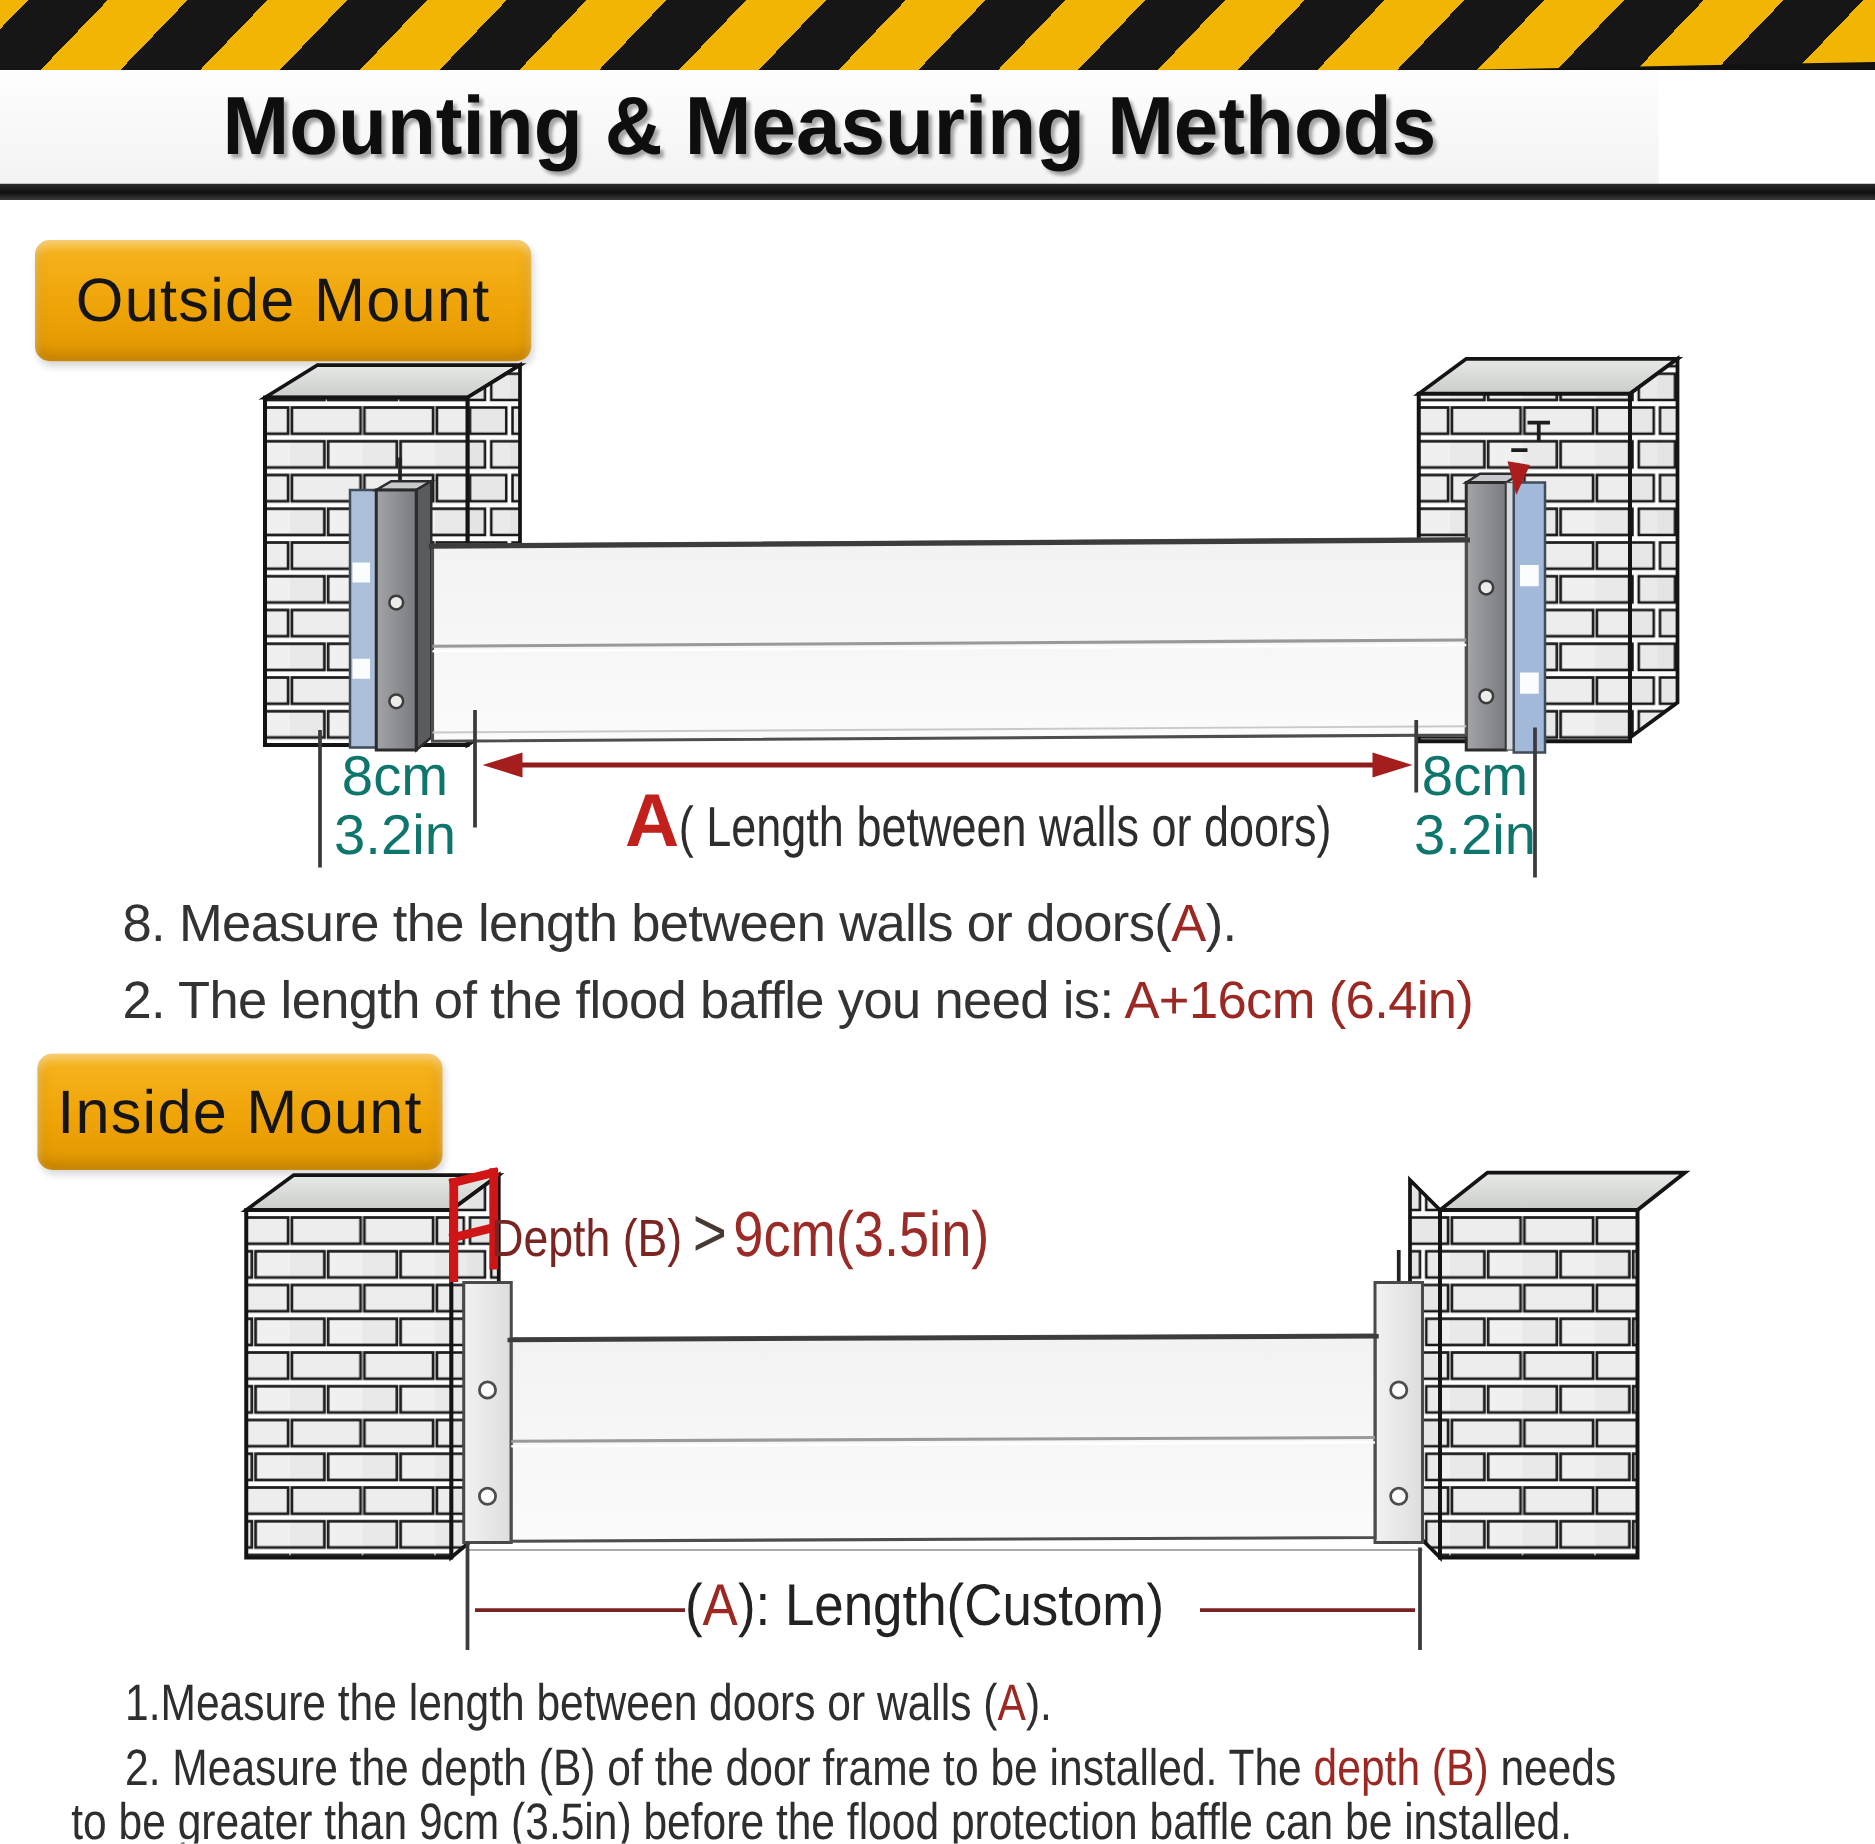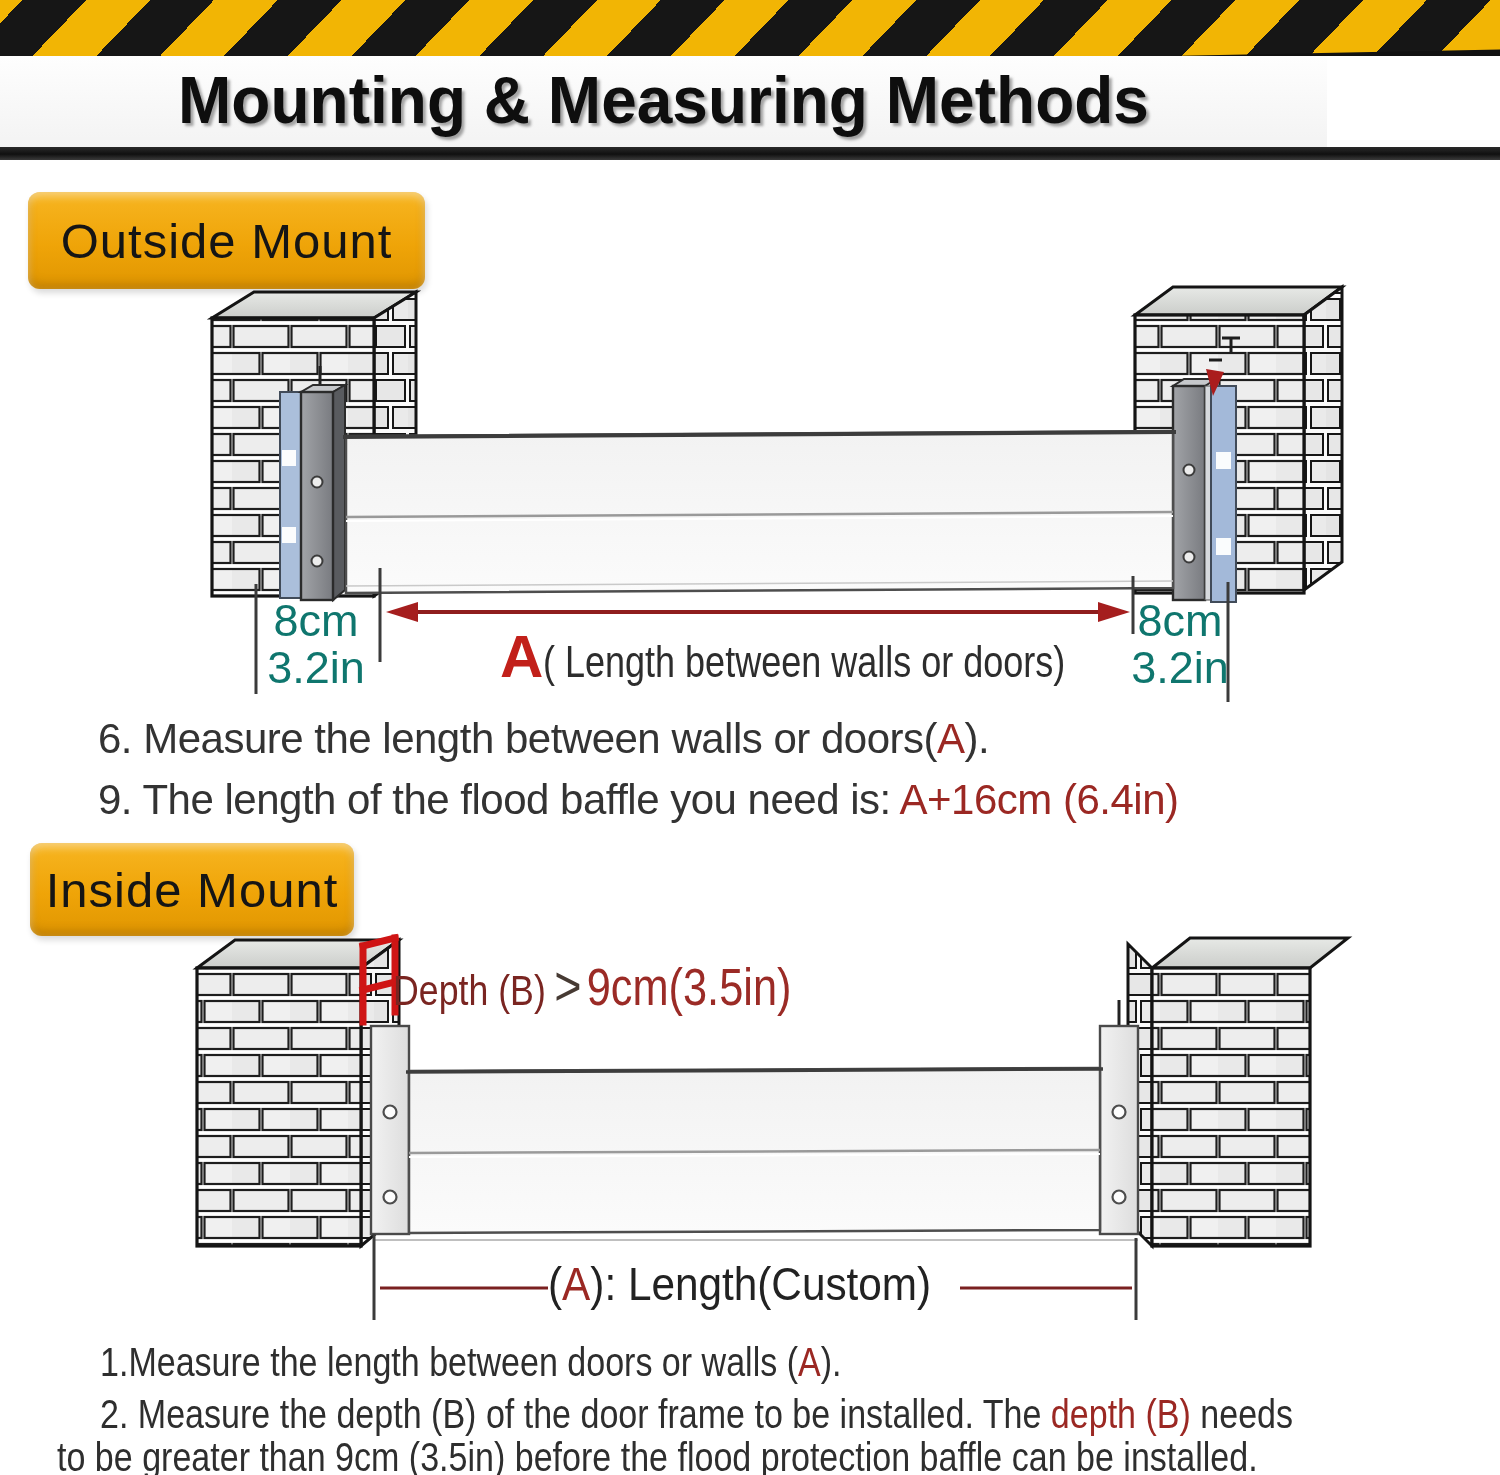--- a/index.html
+++ b/index.html
@@ -245,22 +245,22 @@
   <div class="dim-col dim-right">
     <span>8cm</span>
     <span>3.2in</span>
   </div>
   <div class="span-label">
     <span class="letter">A</span>
       <span class="caption">( Length between walls or doors)</span>
   </div>
 
   <div class="steps-outside">
-    <p><span>6. Measure the length between walls or doors(</span><span class="hl">A</span><span>).</span></p>
-    <p><span>9. The length of the flood baffle you need is: </span><span class="hl">A+16cm (6.4in)</span></p>
+    <p><span>8. Measure the length between walls or doors(</span><span class="hl">A</span><span>).</span></p>
+    <p><span>2. The length of the flood baffle you need is: </span><span class="hl">A+16cm (6.4in)</span></p>
   </div>
 
   <div class="depth-label">
     <span class="depth-name">Depth (B)</span>
     <span class="depth-gt">&gt;</span>
     <span class="depth-value">9cm(3.5in)</span>
   </div>
 
   <div class="length-label">
     <span>(</span><span class="hl">A</span><span>): Length(Custom)</span>

